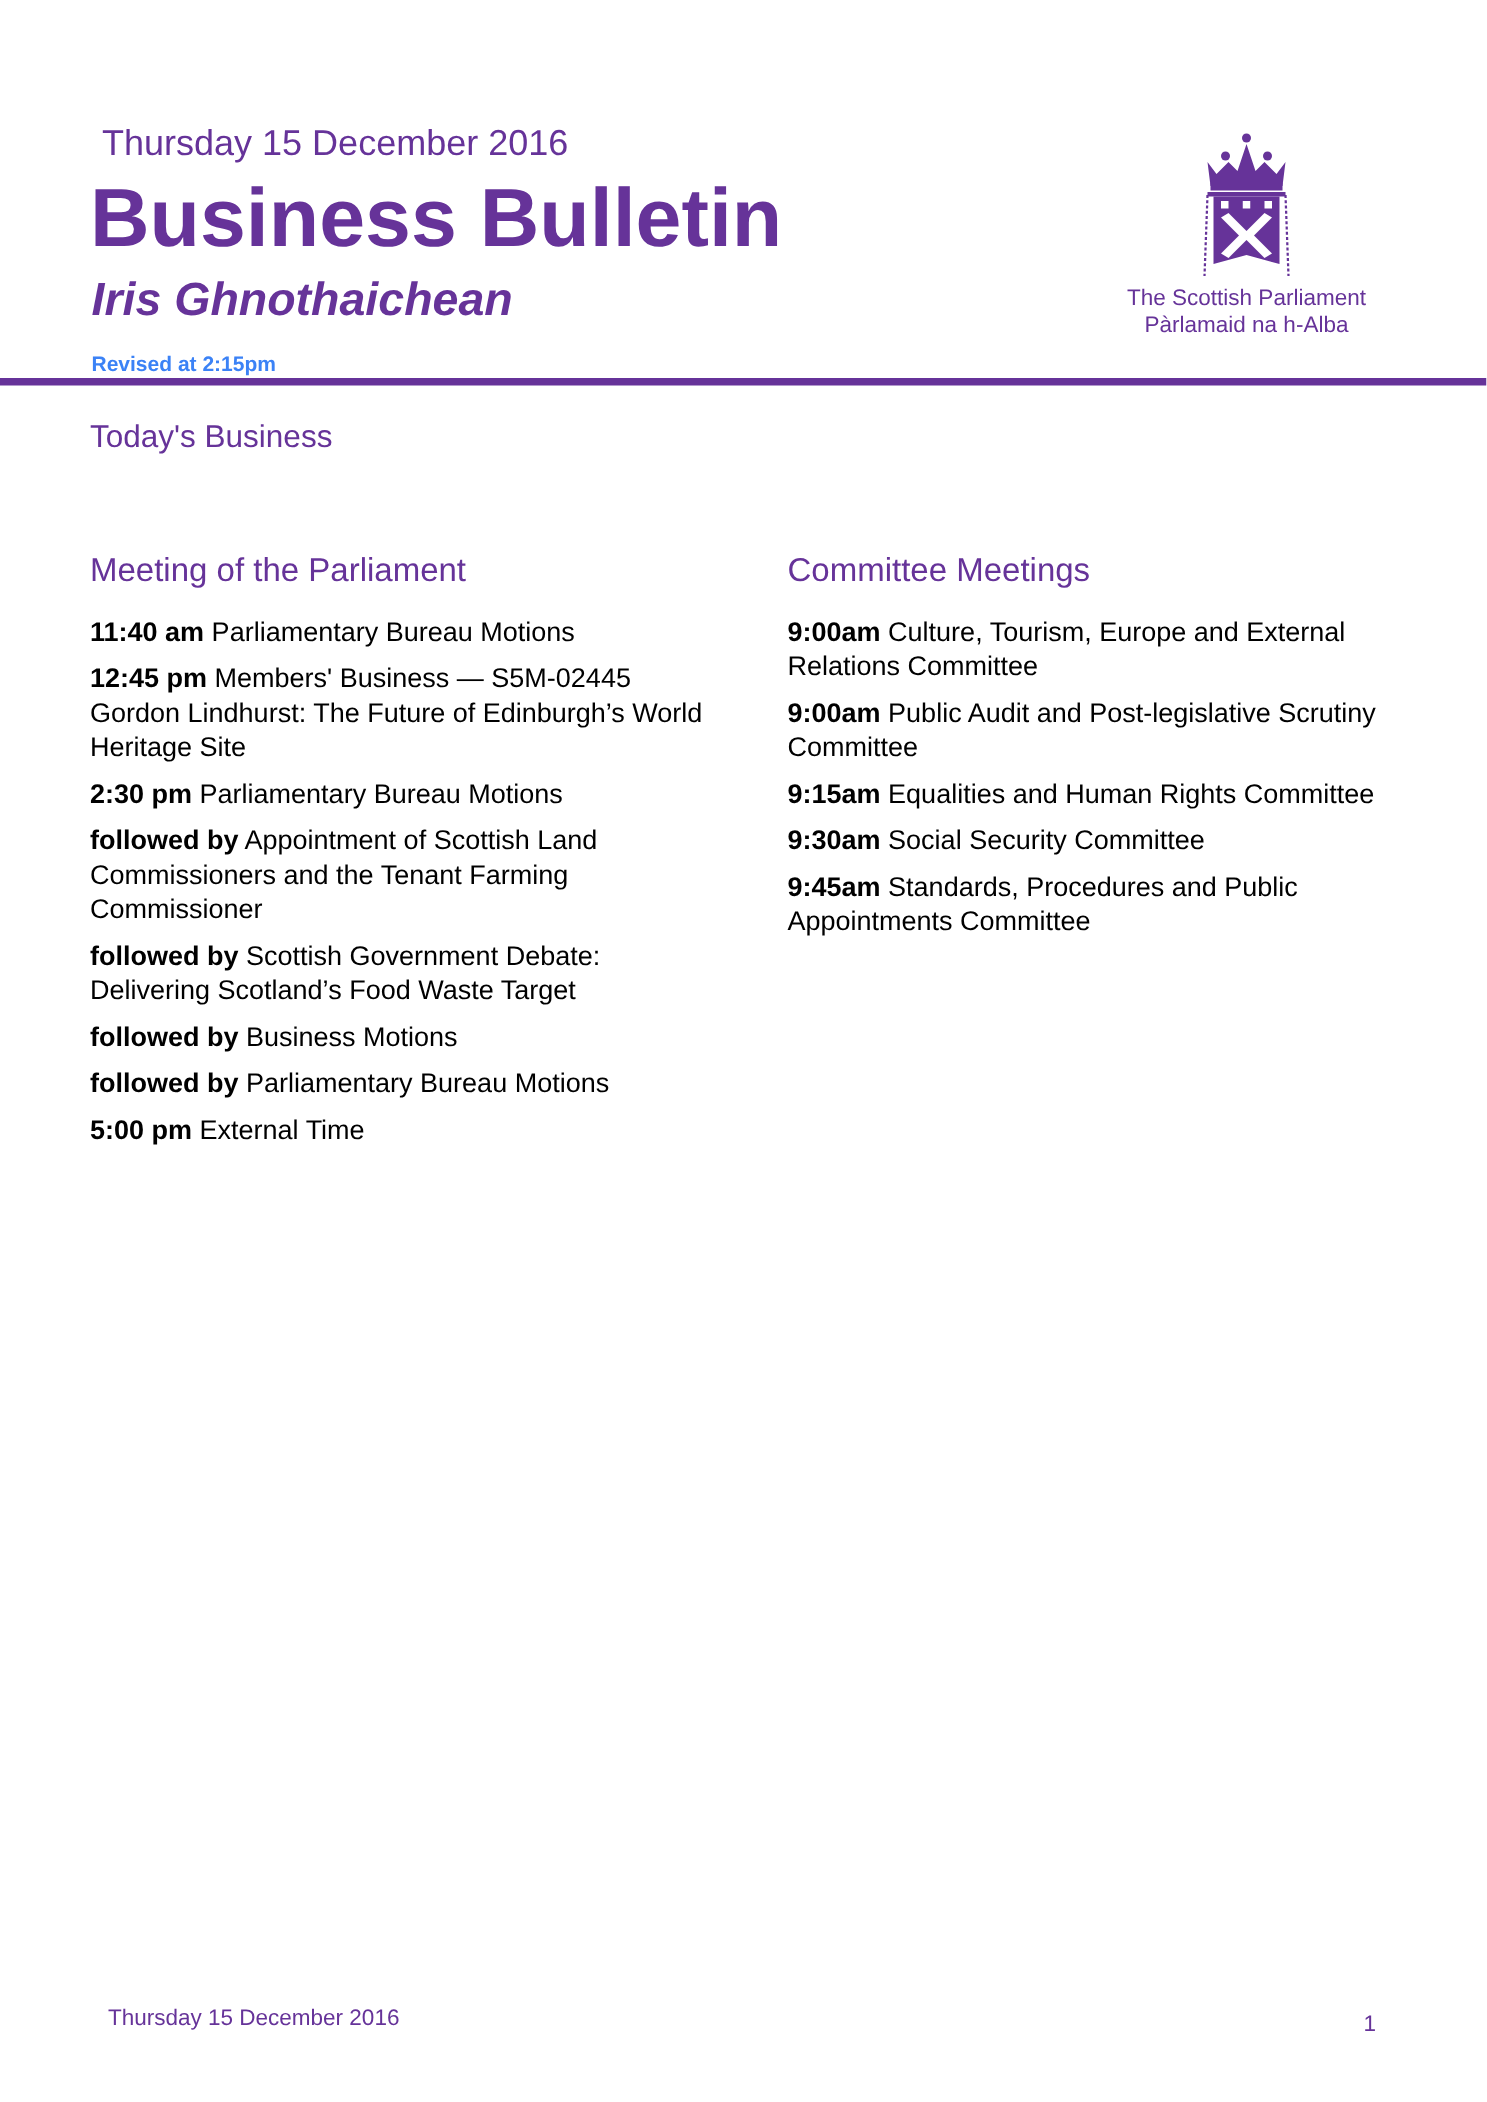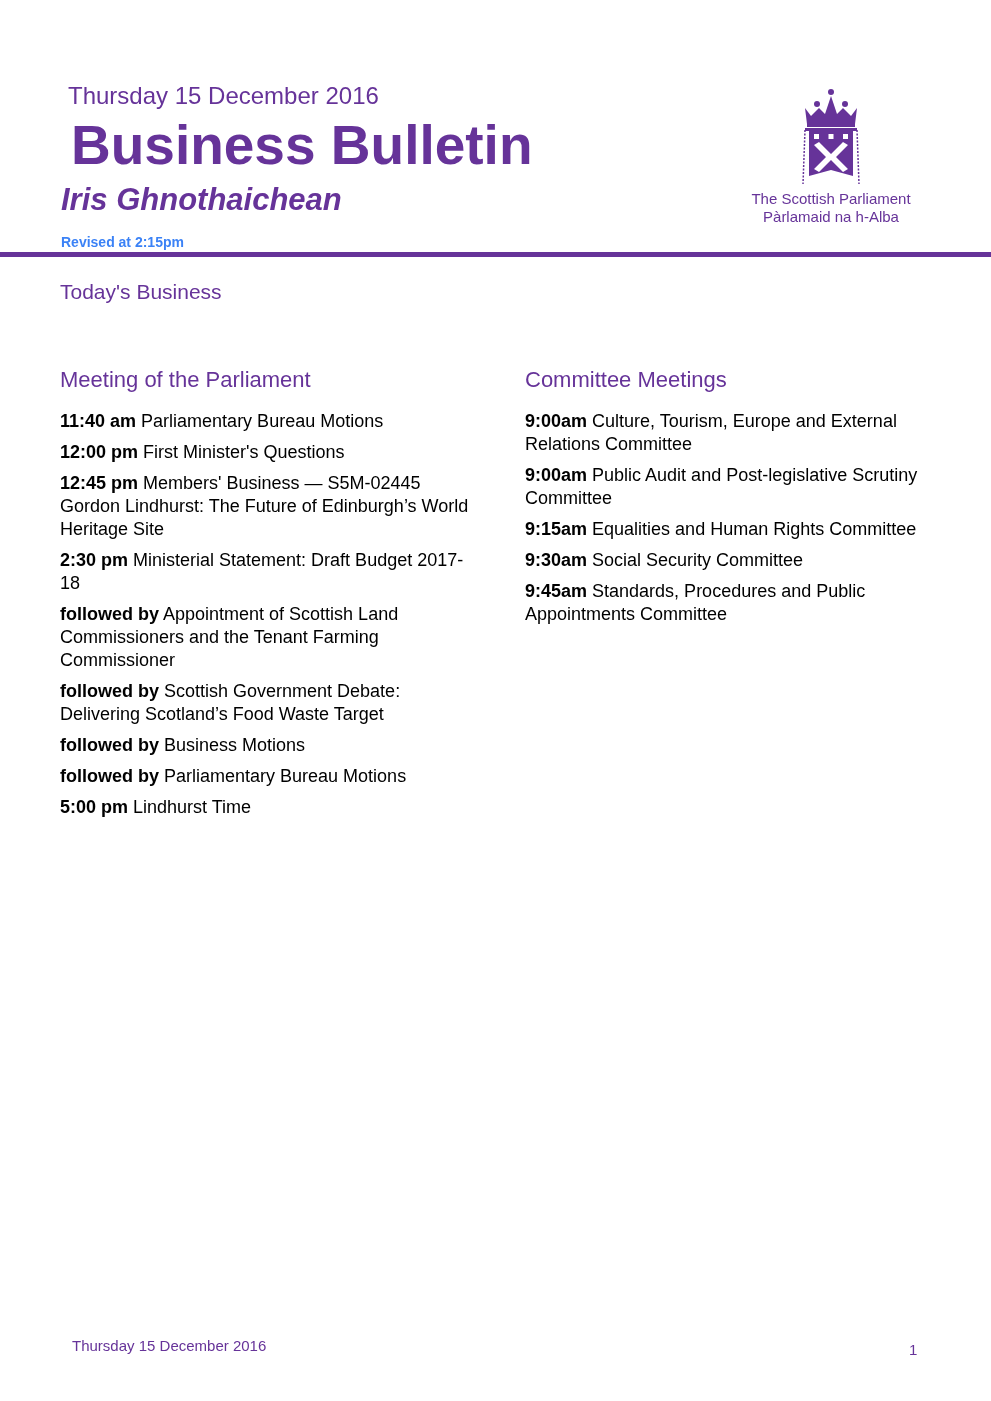--- a/index.html
+++ b/index.html
@@ -5,21 +5,21 @@
   html, body { margin: 0; padding: 0; background: #ffffff; }
   body {
     width: 991px; height: 1401px; position: relative; overflow: hidden;
     font-family: "Liberation Sans", sans-serif; color: #000;
   }
   .date-top {
     position: absolute; left: 68px; top: 82px;
     font-size: 24px; color: #663399; font-weight: normal;
   }
   .title {
-    position: absolute; left: 71px; top: 112px;
+    position: absolute; left: 60px; top: 112px;
     font-size: 55px; font-weight: bold; color: #663399; line-height: 66px;
   }
   .subtitle {
     position: absolute; left: 61px; top: 182px;
     font-size: 31px; font-weight: bold; font-style: italic; color: #663399;
   }
   .revised {
     position: absolute; left: 61px; top: 234px;
     font-size: 14px; font-weight: bold; color: #3b82f6;
   }
@@ -93,28 +93,27 @@
   </div>
 </div>
 
 <div class="rule"></div>
 
 <div class="todays">Today's Business</div>
 
 <div class="col left">
   <div class="col-heading">Meeting of the Parliament</div>
   <div class="item"><b>11:40 am</b> <span>Parliamentary Bureau Motions</span></div>
-  <div class="item"><b>12:00 pm</b> <span>First Minister's Questions</span></div>
   <div class="item"><b>12:45 pm</b> <span>Members' Business — S5M-02445 Gordon Lindhurst: The Future of Edinburgh’s World Heritage Site</span></div>
-  <div class="item"><b>2:30 pm</b> <span>Ministerial Statement: Draft Budget 2017-18</span></div>
+  <div class="item"><b>2:30 pm</b> <span>Parliamentary Bureau Motions</span></div>
   <div class="item"><b>followed by</b> <span>Appointment of Scottish Land Commissioners and the Tenant Farming Commissioner</span></div>
   <div class="item"><b>followed by</b> <span>Scottish Government Debate: Delivering Scotland’s Food Waste Target</span></div>
   <div class="item"><b>followed by</b> <span>Business Motions</span></div>
   <div class="item"><b>followed by</b> <span>Parliamentary Bureau Motions</span></div>
-  <div class="item"><b>5:00 pm</b> <span>Lindhurst Time</span></div>
+  <div class="item"><b>5:00 pm</b> <span>External Time</span></div>
 </div>
 
 <div class="col right">
   <div class="col-heading">Committee Meetings</div>
   <div class="item"><b>9:00am</b> <span>Culture, Tourism, Europe and External Relations Committee</span></div>
   <div class="item"><b>9:00am</b> <span>Public Audit and Post-legislative Scrutiny Committee</span></div>
   <div class="item"><b>9:15am</b> <span>Equalities and Human Rights Committee</span></div>
   <div class="item"><b>9:30am</b> <span>Social Security Committee</span></div>
   <div class="item"><b>9:45am</b> <span>Standards, Procedures and Public Appointments Committee</span></div>
 </div>

